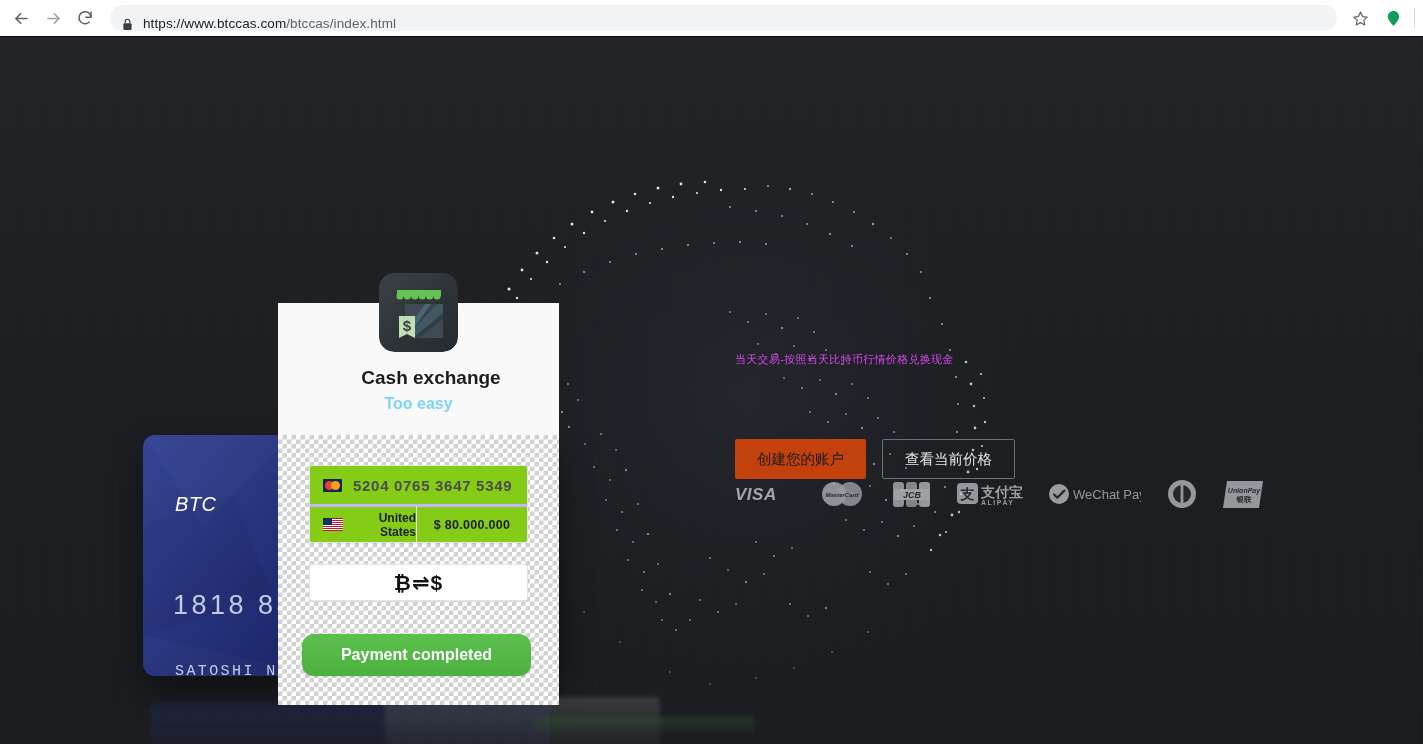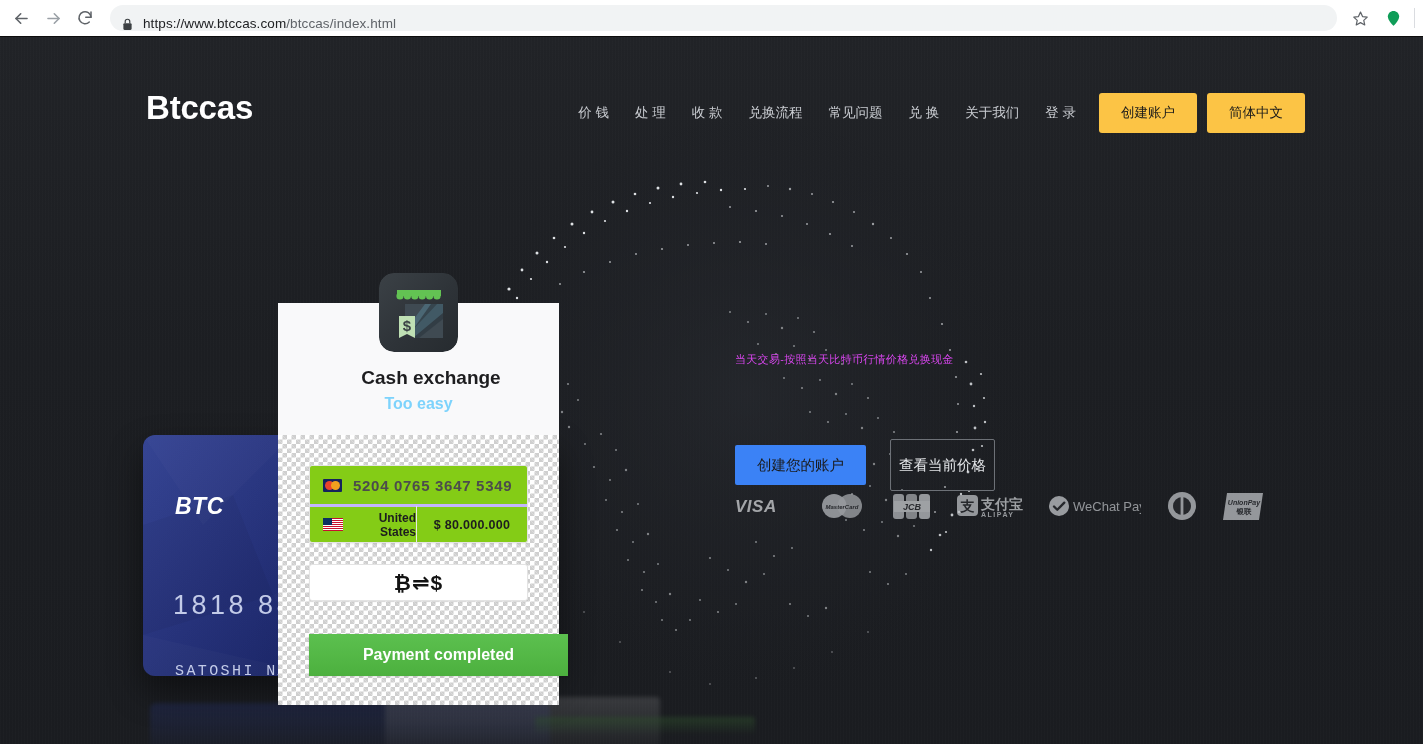--- a/index.html
+++ b/index.html
@@ -117,31 +117,30 @@
     font-size: 47px; font-weight: 300; color: #dcdee1;
     letter-spacing: .5px; line-height: 1.15;
     white-space: nowrap;
   }
   .hero-sub {
     font-size: 11px; color: #d946ef;
     letter-spacing: .3px;
   }
   .hero-btns { margin-top: 72px; display: flex; align-items: center; gap: 16px; }
   .hero-btn-primary {
-    background: #3b82f6; color: #1a1a1a;
+    background: #c2410c; color: #1a1a1a;
     font-size: 14.5px; border: none; border-radius: 2px;
     padding: 0 22px; height: 40px; cursor: pointer;
     font-family: inherit;
   }
   .hero-btn-ghost {
     background: transparent; color: #e4e6e9;
     font-size: 14.5px; border: 1px solid #6d7177; border-radius: 2px;
-    padding: 0 8px; height: 52px; cursor: pointer;
+    padding: 0 22px; height: 40px; cursor: pointer;
     font-family: inherit;
-    margin-left: 8px;
   }
   .pay-logos {
     display: flex; align-items: center; gap: 26px;
     opacity: .72;
   }
   .pay-logos svg { display: block; }
 
   
   .btc-card {
     position: absolute; left: 143px; top: 398px;
@@ -150,21 +149,21 @@
     background:
       linear-gradient(122deg, rgba(255,255,255,.05) 0%, rgba(0,0,0,.10) 52%, rgba(255,255,255,.045) 100%),
       linear-gradient(138deg, #2b3b8e 0%, #23307e 38%, #1e2a72 62%, #2a3890 100%);
     box-shadow: 0 16px 34px rgba(0,0,0,.46);
     overflow: hidden;
     z-index: 3;
   }
   .btc-card .facets { position: absolute; inset: 0; opacity: .5; }
   .btc-logo {
     position: absolute; left: 32px; top: 58px;
-    color: #fff; font-size: 23px; font-weight: bold;
+    color: #fff; font-size: 20px; font-weight: normal;
     font-style: italic; letter-spacing: .5px;
   }
   .btc-num {
     position: absolute; left: 30px; top: 155px;
     color: #c3cbe8; font-size: 27px;
     letter-spacing: 3.5px; font-weight: 300;
     white-space: nowrap;
   }
   .btc-valid {
     position: absolute; left: 232px; top: 202px;
@@ -280,24 +279,24 @@
     border: 1px solid #e3e3e3; border-radius: 3px;
     display: flex; align-items: center; justify-content: center;
     box-shadow: 0 1px 2px rgba(0,0,0,.07);
   }
   .swap-glyph {
     color: #131313; font-size: 21px; font-weight: bold;
     letter-spacing: 1px; line-height: 1;
   }
 
   .pay-done {
-    position: absolute; left: 31px; top: 367px;
-    width: 259px; height: 42px;
+    position: absolute; left: 24px; top: 367px;
+    width: 229px; height: 42px;
     background: linear-gradient(180deg, #5cc04f 0%, #4cb03e 100%);
-    border: none; border-radius: 0;
+    border: none; border-radius: 12px;
     color: #ffffff; font-size: 16px; font-weight: bold;
     cursor: pointer;
     font-family: inherit;
     box-shadow: 0 1px 2px rgba(0,0,0,.12);
   }
 
   
   .flag-mc {
     width: 19px; height: 13px; border-radius: 1px;
     background: #14245c; position: relative; overflow: hidden;
@@ -568,35 +567,20 @@
             <circle cx="214" cy="500" r="1"></circle>
             <circle cx="186" cy="466" r="1.1"></circle>
           <circle cx="160" cy="430" r="1"></circle>
             <circle cx="142" cy="392" r="1"></circle>
             <circle cx="130" cy="352" r="1.1"></circle>
         </g>
       </g>
     </svg>
   </div>
 
-  <div class="site-header">
-    <div class="brand">Btccas</div>
-    <div class="nav">
-      <span class="nav-link">价 钱</span>
-      <span class="nav-link">处 理</span>
-      <span class="nav-link">收 款</span>
-      <span class="nav-link">兑换流程</span>
-      <span class="nav-link">常见问题</span>
-      <span class="nav-link">兑 换</span>
-      <span class="nav-link">关于我们</span>
-      <span class="nav-link">登 录</span>
-      <button class="btn-amber">创建账户</button>
-      <button class="btn-amber">简体中文</button>
-    </div>
-  </div>
 
   <div class="hero">
     <div class="hero-sub">当天交易-按照当天比特币行情价格兑换现金</div>
 
     <div class="hero-btns">
       <button class="hero-btn-primary">创建您的账户</button>
       <button class="hero-btn-ghost">查看当前价格</button>
     </div>
 
     <div class="pay-logos">

